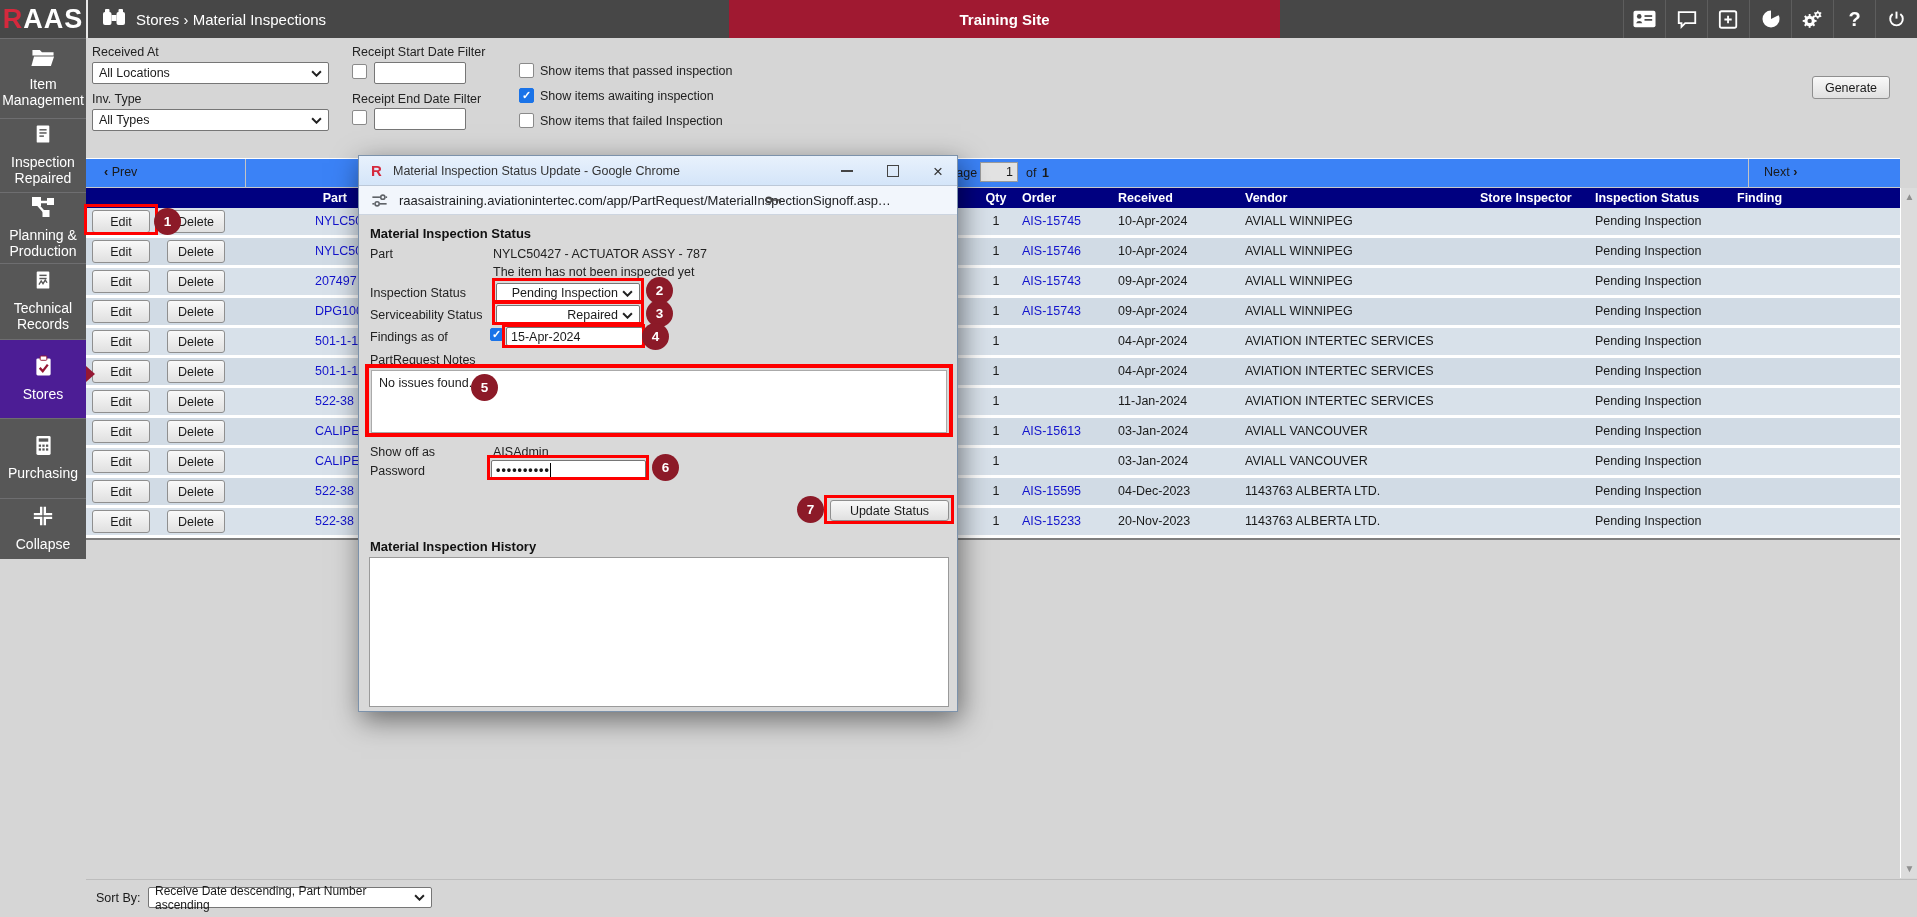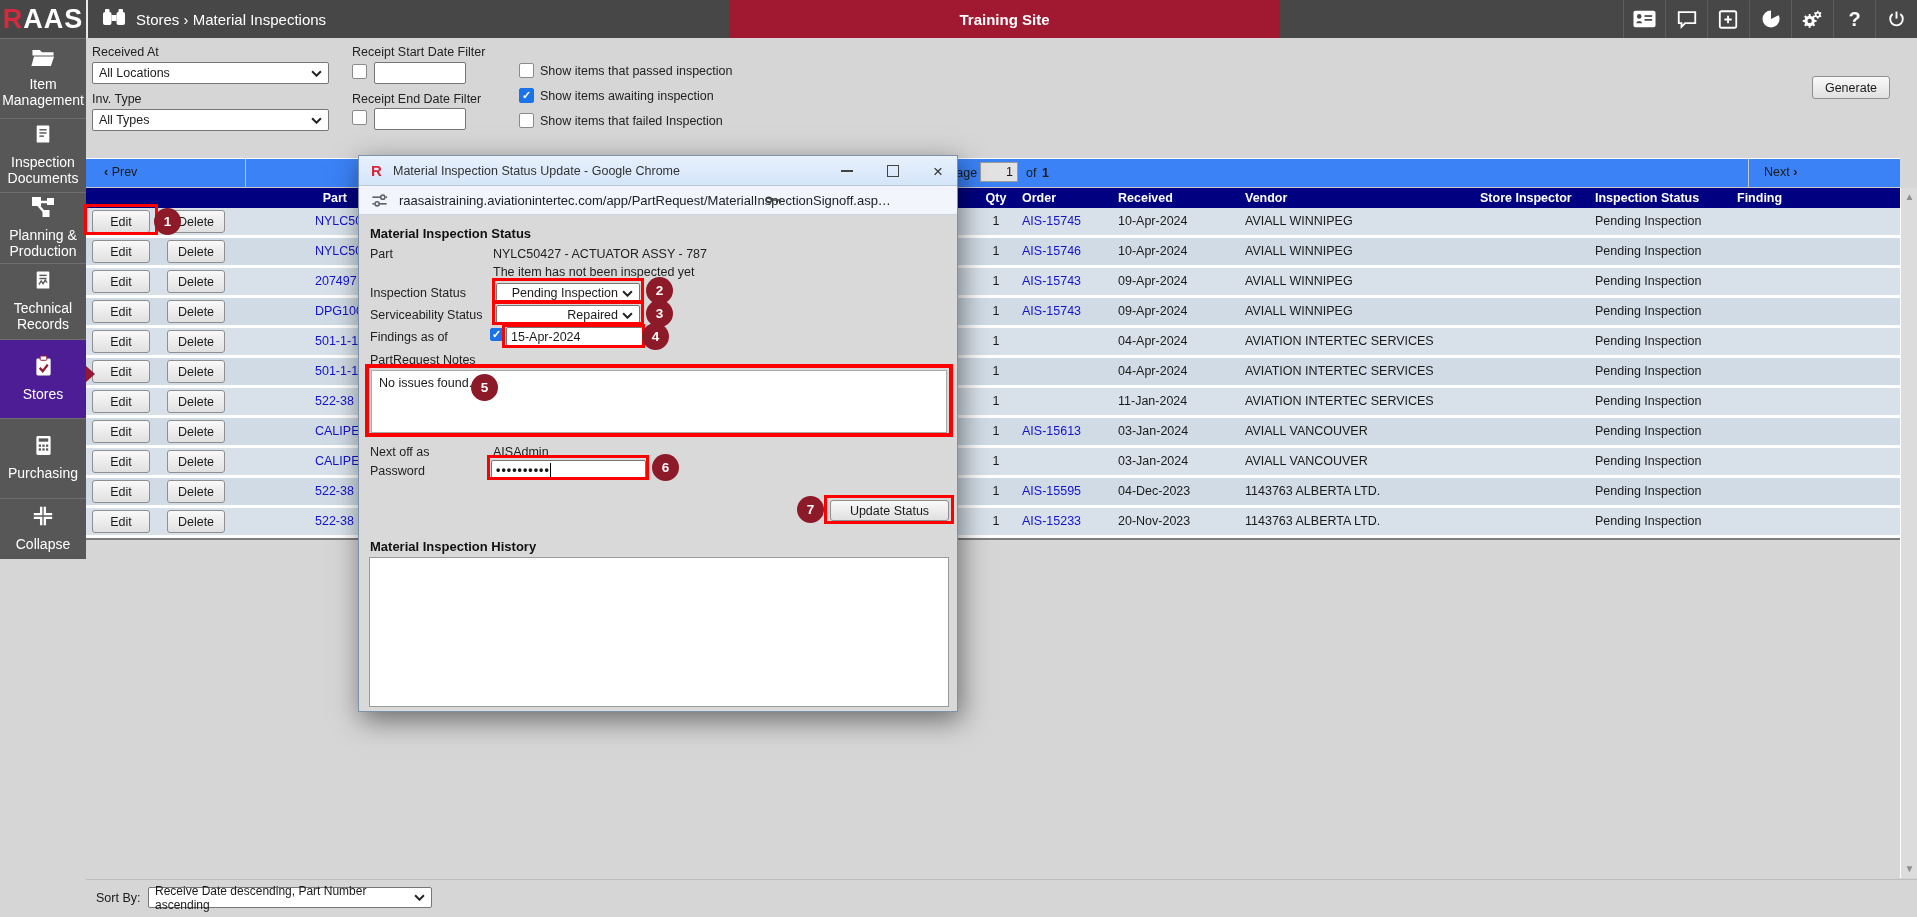--- a/index.html
+++ b/index.html
@@ -206,21 +206,21 @@
           </svg></span>
       <span>Item Management</span>
     </div>
     <div class="side-item" style="height:73px">
       <span><svg width="18" height="21" viewBox="0 0 20 22">
             <rect x="3" y="1" width="14" height="19" rx="1" fill="#fff"></rect>
             <rect x="6" y="5" width="8" height="1.6" fill="#575757"></rect>
             <rect x="6" y="8.5" width="8" height="1.6" fill="#575757"></rect>
             <rect x="6" y="12" width="5" height="1.6" fill="#575757"></rect>
           </svg></span>
-      <span>Inspection Documents</span>
+      <span>Inspection Repaired</span>
     </div>
     <div class="side-item" style="height:70px">
       <span><svg width="24" height="22" viewBox="0 0 24 22">
             <path d="M8 6h10M7 9l7 8" stroke="#fff" stroke-width="2.4" fill="none"></path>
             <rect x="1" y="1" width="9" height="9" fill="#fff"></rect>
             <rect x="16" y="2" width="7" height="7" fill="#fff"></rect>
             <rect x="11.5" y="14" width="7" height="7" fill="#fff"></rect>
           </svg></span>
       <span>Planning &amp; Production</span>
     </div>
@@ -537,21 +537,21 @@
         </svg>
     </div>
 
     <span class="dbody-label" style="top:174px">Findings as of</span>
     <div class="cb checked fcb"></div>
     <div class="inp dinp" style="left:147px;top:171px;width:137px;height:19px">15-Apr-2024</div>
 
     <span class="dbody-label" style="top:197px">PartRequest Notes</span>
     <div class="notes">No issues found.</div>
 
-    <span class="dbody-label" style="top:289px">Next off as</span>
+    <span class="dbody-label" style="top:289px">Show off as</span>
     <span class="dbody-val" style="top:289px">AISAdmin</span>
     <span class="dbody-label" style="top:308px">Password</span>
     <div class="inp dinp" style="left:132px;top:304px;width:155px;height:19px"><span class="pw">••••••••••</span></div>
 
     <button class="btn updbtn">Update Status</button>
 
     <span class="dsect" style="top:383px">Material Inspection History</span>
     <div class="histbox"></div>
   </div>
 

